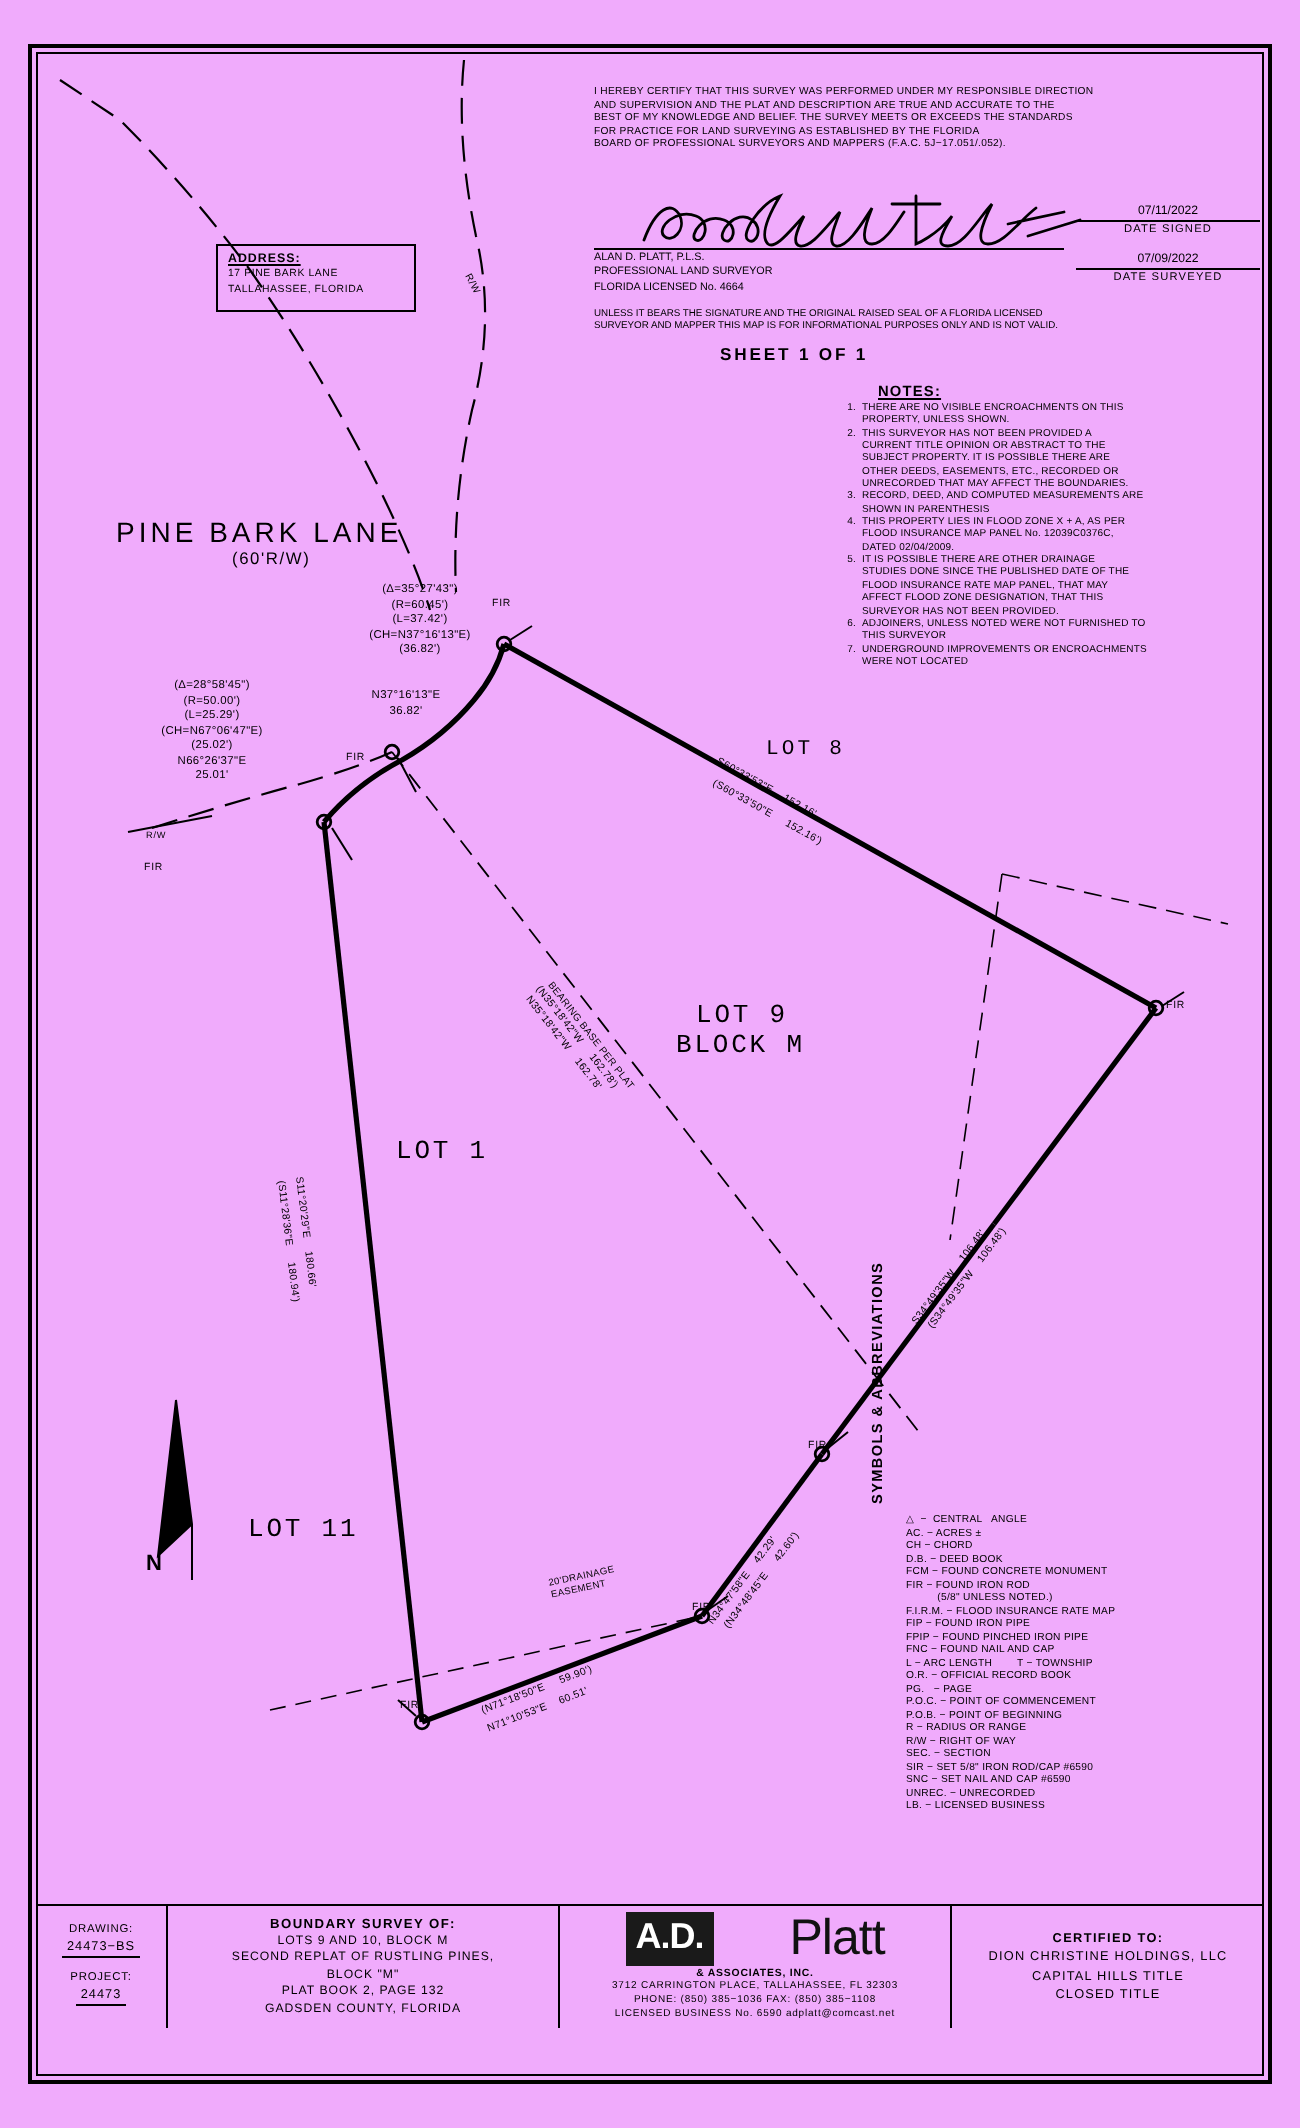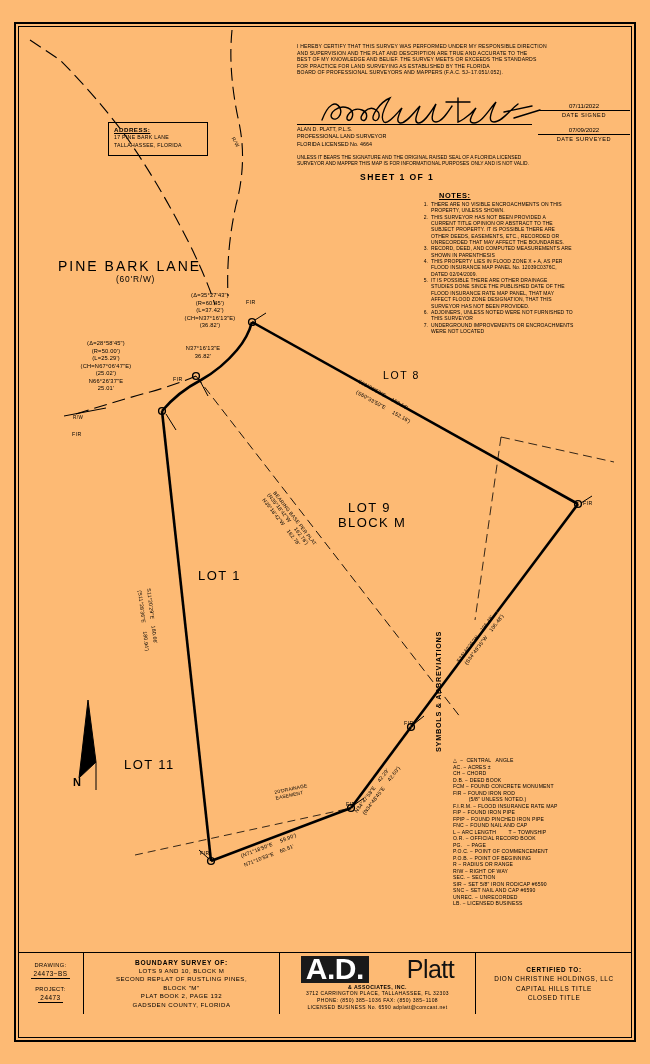--- a/index.html
+++ b/index.html
@@ -1,19 +1,19 @@
 <!DOCTYPE html>
 <html><head>
 <meta charset="utf-8">
 <style>
   html,body{margin:0;padding:0;background:#fff;}
   body{width:650px;height:1064px;position:relative;overflow:hidden;
        font-family:"Liberation Sans",sans-serif;color:#000;}
 
-  #sheet{position:absolute;left:0;top:0;width:650px;height:1064px;background:#fdba74;}
+  #sheet{position:absolute;left:0;top:0;width:650px;height:1064px;background:#f0abfc;}
 
   .border-outer{position:absolute;left:14px;top:22px;width:622px;height:1020px;
                 border:2px solid #000;box-sizing:border-box;}
   .border-inner{position:absolute;left:18px;top:26px;width:614px;height:1012px;
                 border:1px solid #000;box-sizing:border-box;}
 
   .txt{position:absolute;white-space:pre;letter-spacing:.3px;}
 
   
   #cert{position:absolute;left:297px;top:43px;width:330px;}
@@ -39,21 +39,21 @@
 
   
   #addr{position:absolute;left:108px;top:122px;width:100px;height:34px;
         border:1px solid #000;box-sizing:border-box;padding:3px 0 0 5px;}
   #addr .ahdr{font-size:6.2px;font-weight:bold;letter-spacing:.5px;text-decoration:underline;}
   #addr .aln{font-size:5.2px;line-height:7px;letter-spacing:.3px;margin-top:1px;}
 
   
   #plat{position:absolute;left:0;top:0;width:650px;height:1064px;}
 
-  .lotlbl{position:absolute;font-size:10.5px;letter-spacing:1.6px;}
+  .lotlbl{position:absolute;font-size:10.5px;letter-spacing:1.6px;font-family:Liberation Mono, monospace;}
   .lotlbl.sm{font-size:13px;letter-spacing:1.4px;}
   .streetlbl{position:absolute;font-size:14px;letter-spacing:2px;}
   .streetsub{position:absolute;font-size:8.4px;letter-spacing:.8px;padding-left:20px;}
 
   .curve{position:absolute;text-align:center;font-size:5.7px;line-height:7.5px;letter-spacing:.2px;}
   .bearing{position:absolute;font-size:5.2px;line-height:6.6px;letter-spacing:.2px;white-space:pre;
            transform-origin:0 0;}
   .fir{position:absolute;font-size:5.2px;letter-spacing:.4px;}
 
   
@@ -74,21 +74,21 @@
                 padding:0 2px 1px;margin-bottom:6px;}
   #tb-desc{width:196px;text-align:center;}
   #tb-desc .dttl{font-size:6.6px;font-weight:bold;letter-spacing:.7px;line-height:9px;}
   #tb-desc .dln{font-size:6.1px;letter-spacing:.5px;line-height:8.6px;}
   #tb-logo{width:196px;align-items:center;}
   #tb-cert{flex:1;text-align:center;}
   #tb-cert .cttl{font-size:6.4px;font-weight:bold;letter-spacing:.7px;line-height:9.6px;}
   #tb-cert .cln{font-size:6.4px;letter-spacing:.6px;line-height:9.4px;}
 
   #logomark{display:flex;align-items:center;height:26px;}
-  #logomark .ad{background:#1a1a1a;color:#fff;font-size:30px;font-weight:bold;
+  #logomark .ad{background:#1a1a1a;color:#fff;font-size:18px;font-weight:bold;
                 letter-spacing:-.5px;padding:0 5px 2px;line-height:25px;
                 font-family:"Liberation Sans",sans-serif;}
   #logomark .platt{color:#111;font-size:25px;letter-spacing:-.5px;line-height:25px;
                    padding-left:18px;font-family:"Liberation Sans",sans-serif;margin-left:20px;}
   #logosub{font-size:5px;letter-spacing:.4px;line-height:6.6px;text-align:center;margin-top:1px;}
   #logosub .assoc{font-weight:bold;font-size:5.2px;}
 </style>
 </head>
 <body>
 

